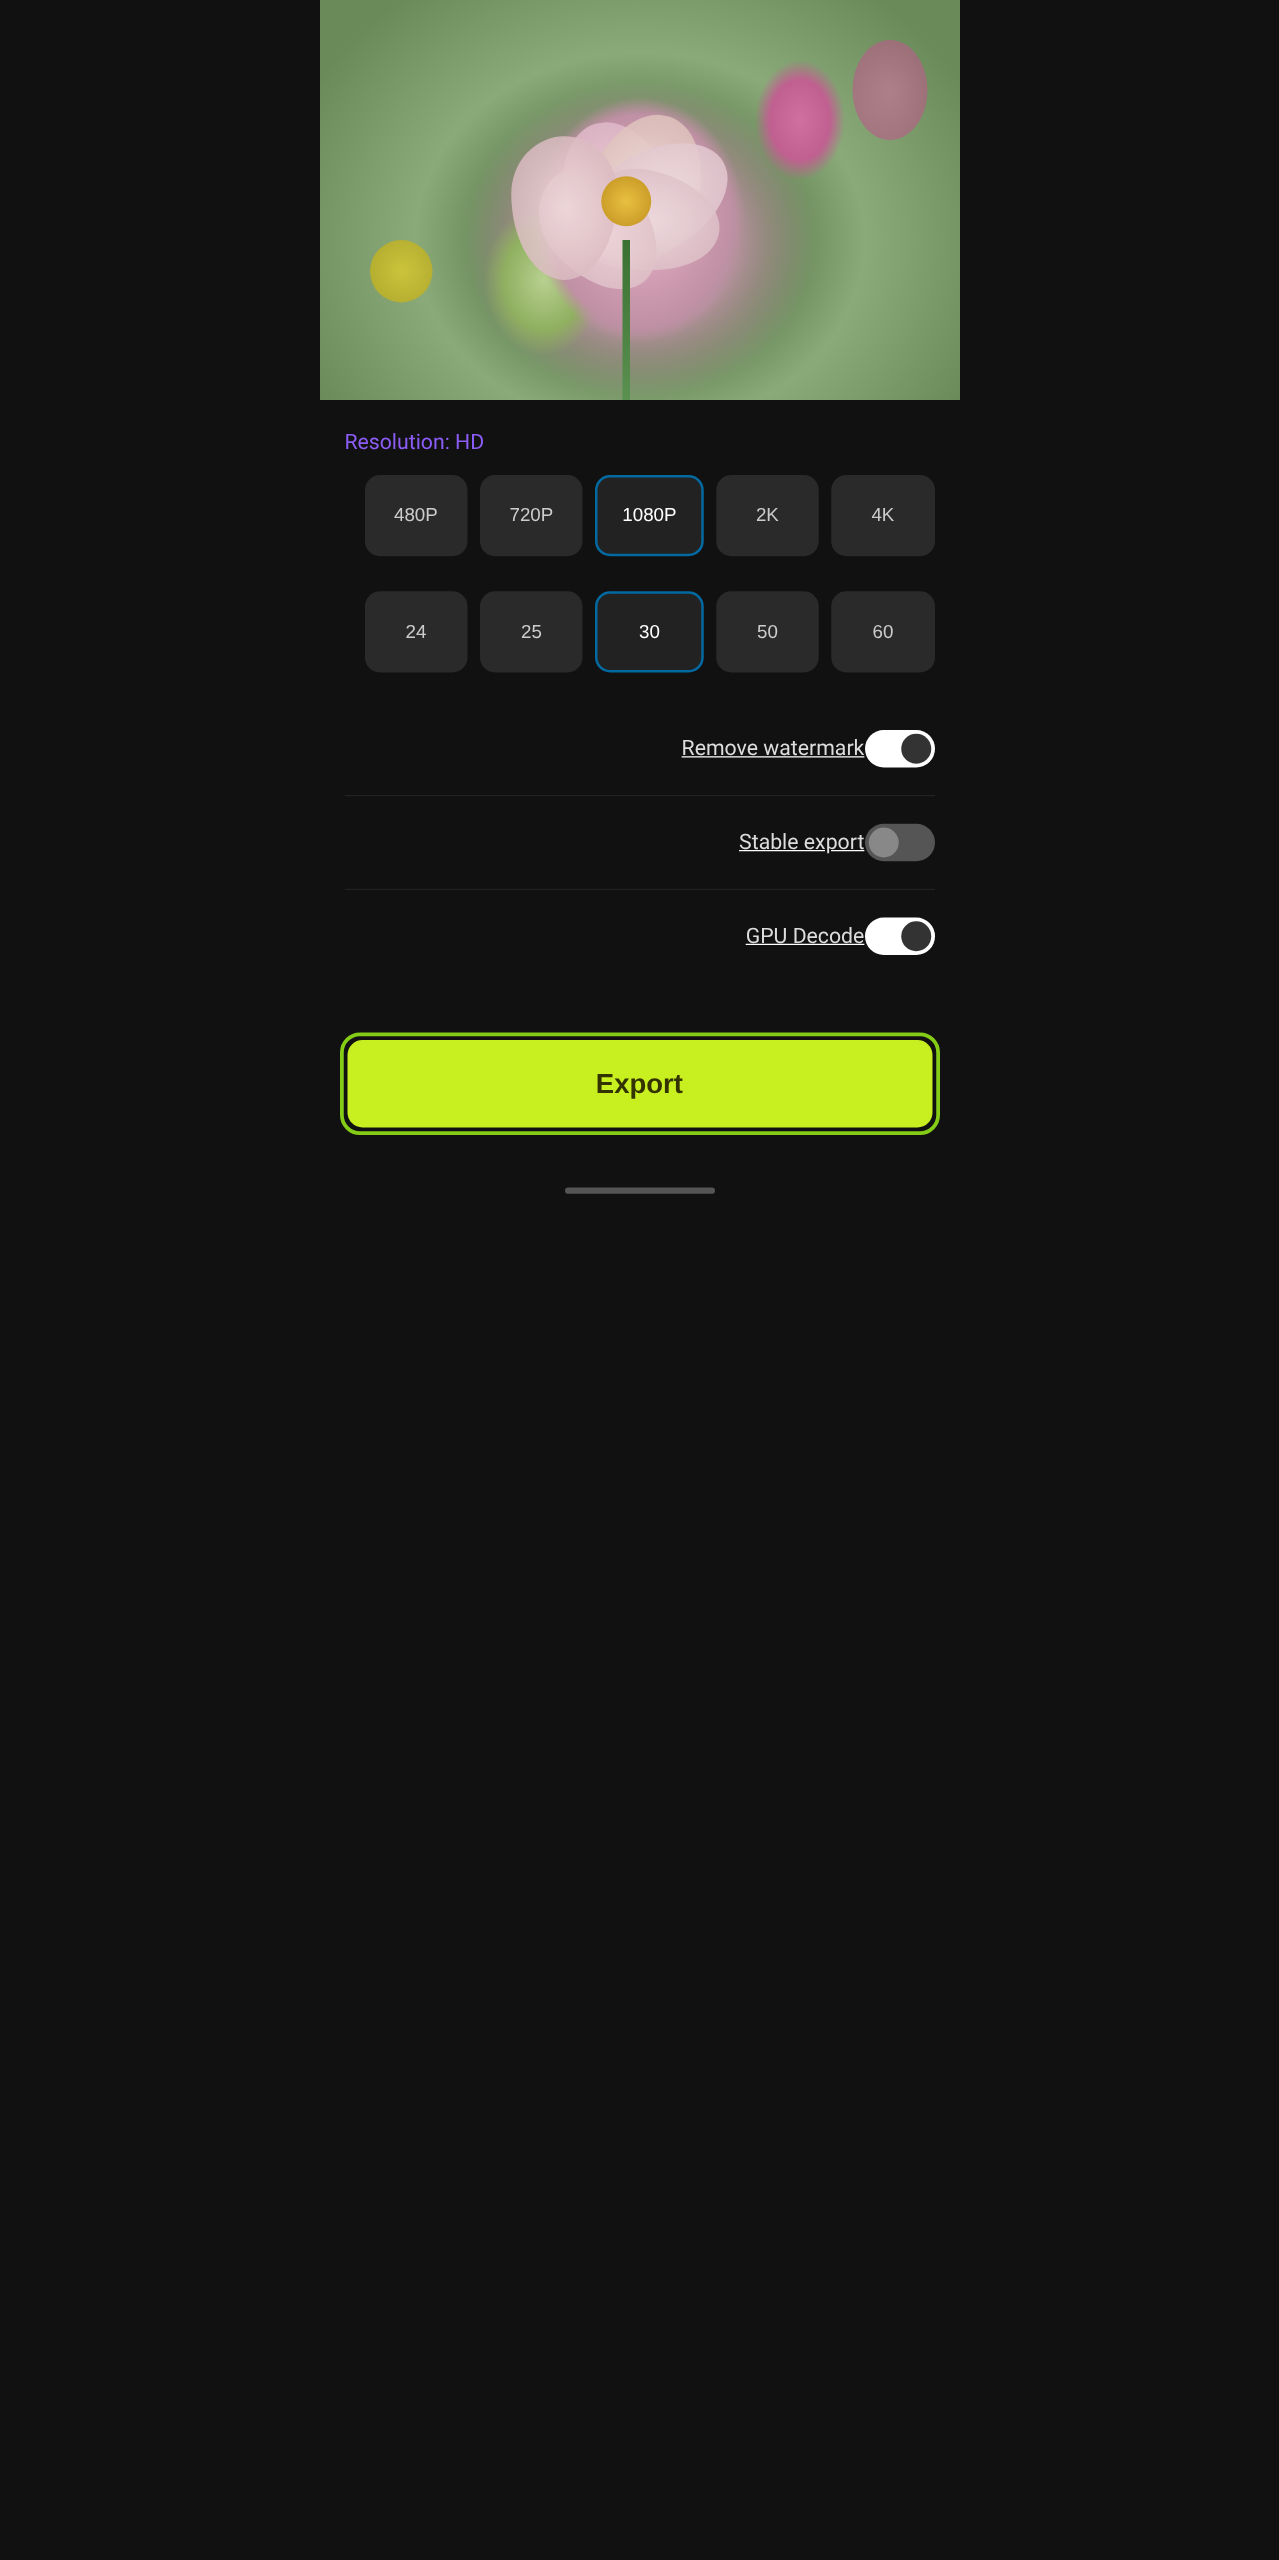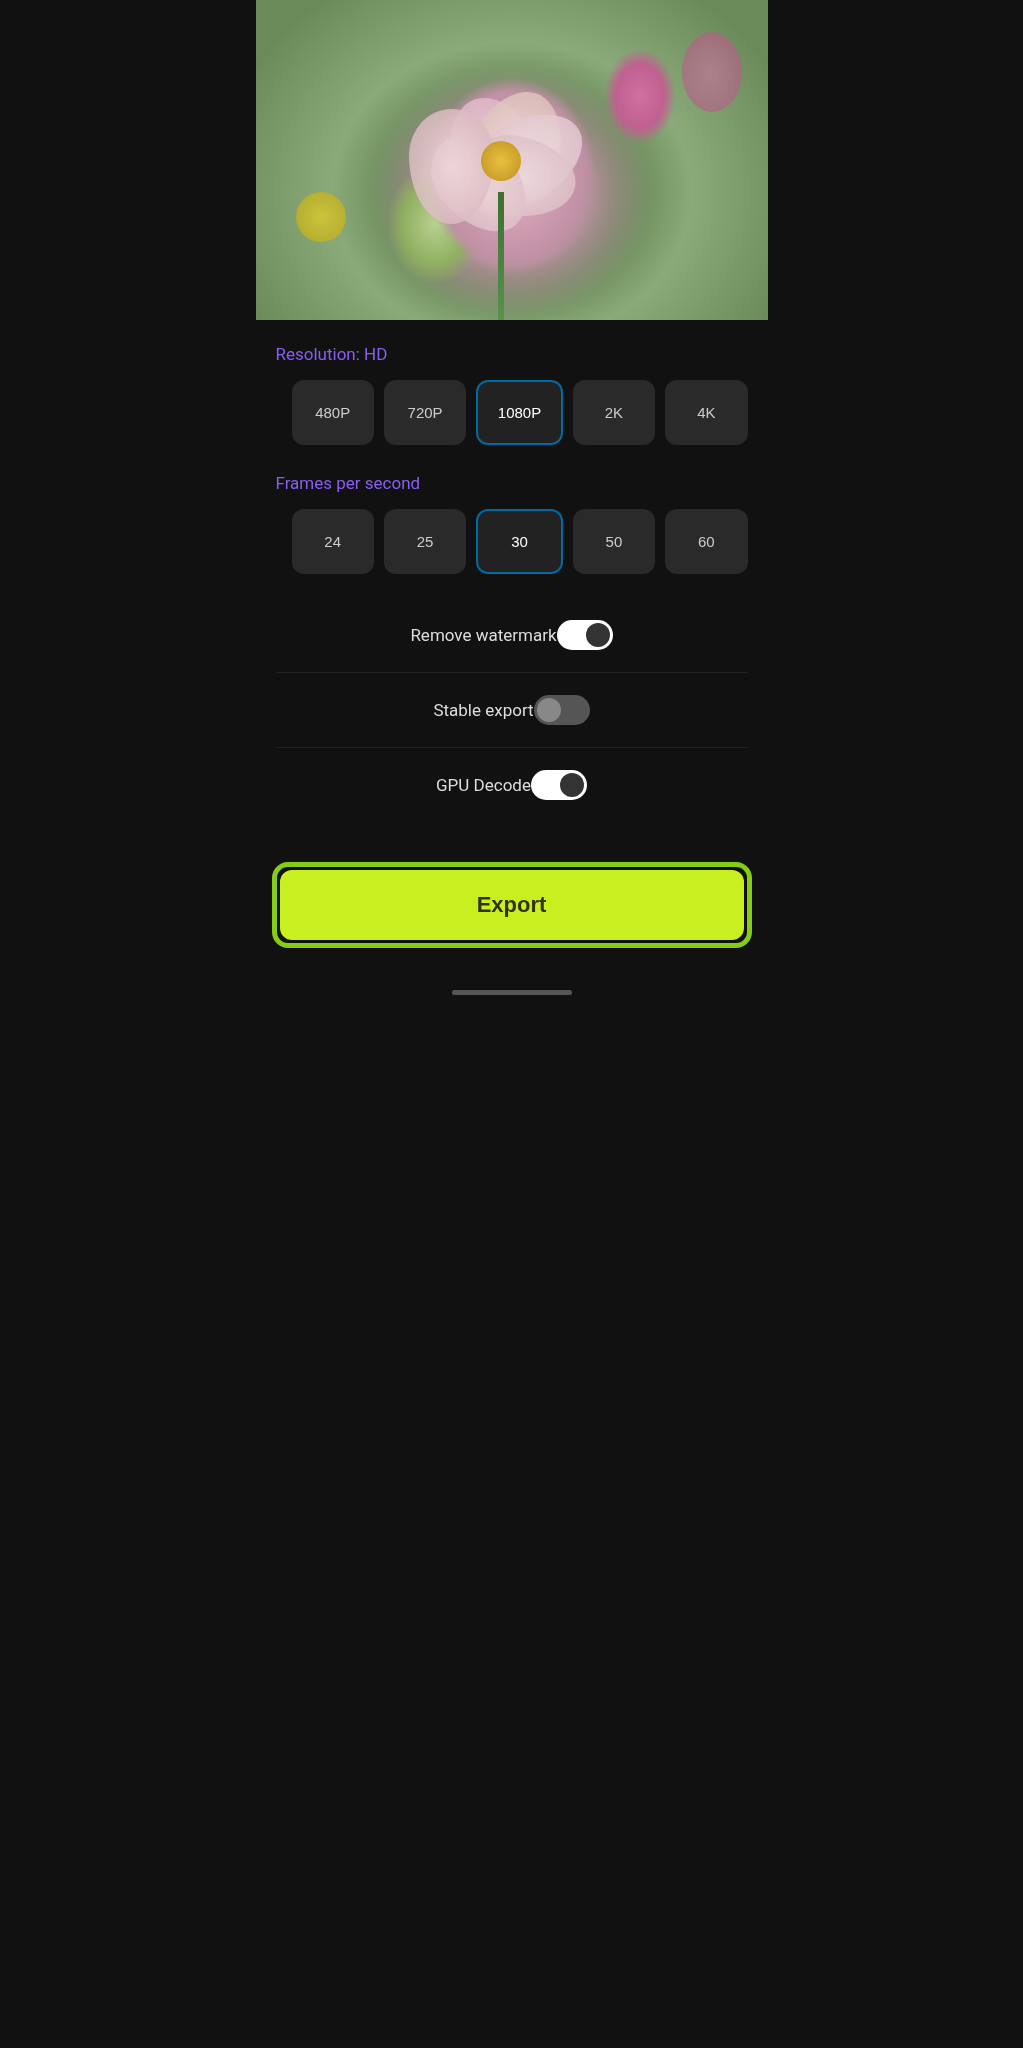--- a/index.html
+++ b/index.html
@@ -86,23 +86,24 @@
 
     .option-btn.selected {
       background: #222222;
       border: 2px solid #0369a1;
       color: #ffffff;
     }
 
     .toggle-row {
       display: flex;
       align-items: center;
-      justify-content: center;
+      justify-content: flex-end;
       padding: 18px 0;
       border-bottom: none;
+      text-decoration: underline;
     }
 
     .toggle-label {
       color: #dddddd;
       font-size: 17px;
       font-weight: 400;
     }
 
     
     .toggle {
@@ -147,21 +148,21 @@
       left: 3px;
       background: #888888;
     }
 
     .export-btn-wrapper {
       padding: 20px 16px 30px;
       position: relative;
     }
 
     .export-btn-border {
-      border: 5px solid #84cc16;
+      border: 3px solid #84cc16;
       border-radius: 16px;
       padding: 3px;
     }
 
     .export-btn {
       width: 100%;
       background: #c8f020;
       color: #333300;
       border: none;
       border-radius: 12px;
@@ -223,21 +224,20 @@
     <div class="options-row">
       <button class="option-btn">480P</button>
       <button class="option-btn">720P</button>
       <button class="option-btn selected">1080P</button>
       <button class="option-btn">2K</button>
       <button class="option-btn">4K</button>
     </div>
   </div>
 
   <div>
-    <div class="section-label">Frames per second</div>
     <div class="options-row">
       <button class="option-btn">24</button>
       <button class="option-btn">25</button>
       <button class="option-btn selected">30</button>
       <button class="option-btn">50</button>
       <button class="option-btn">60</button>
     </div>
   </div>
 
   <div class="toggle-row">

